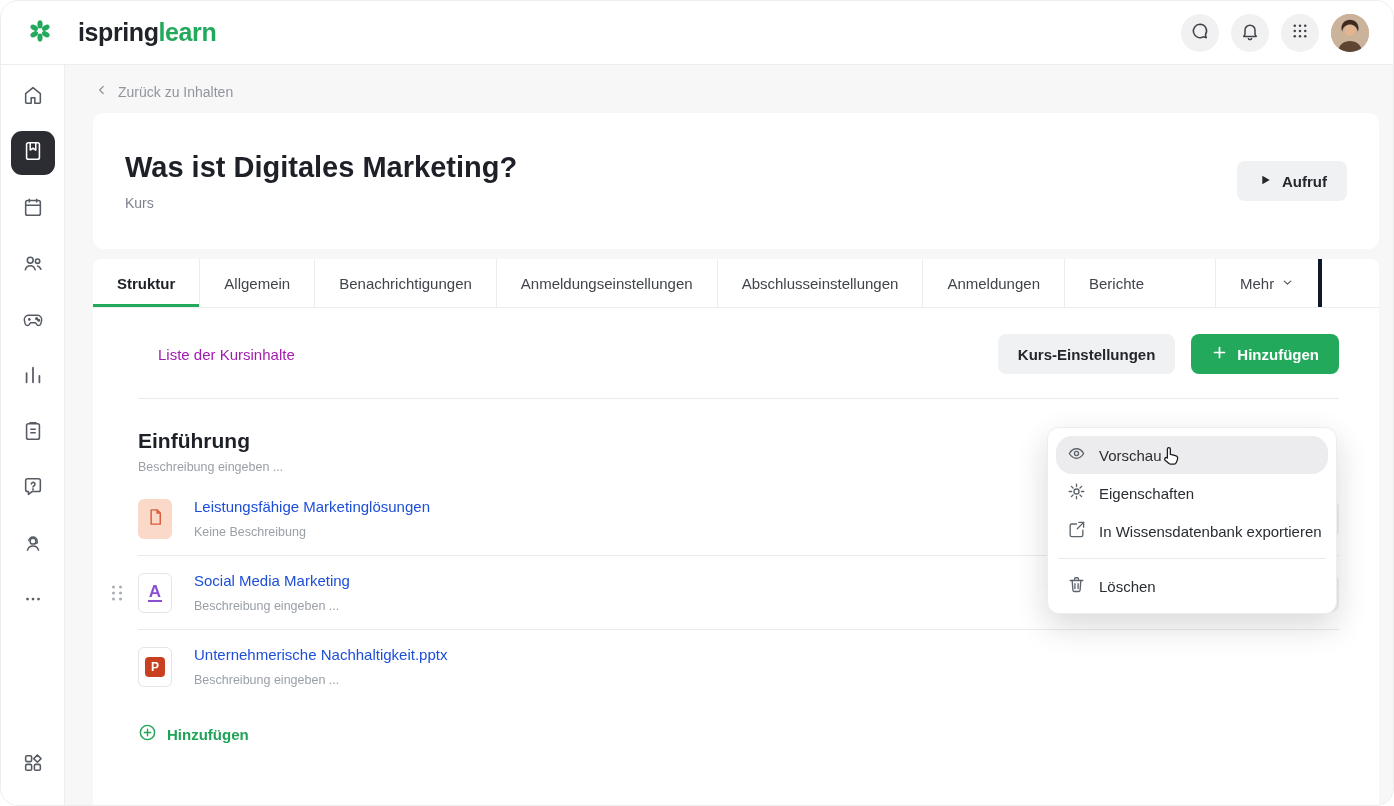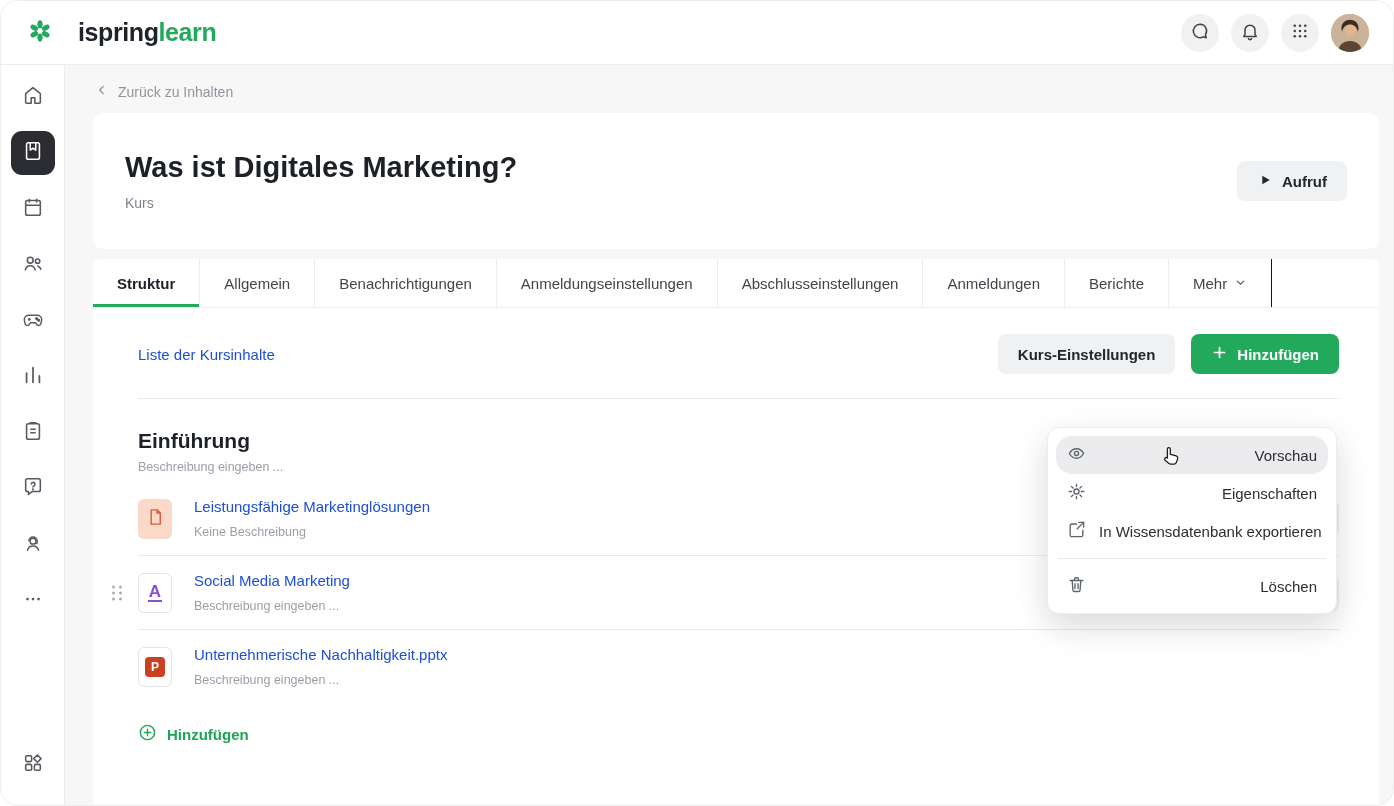--- a/index.html
+++ b/index.html
@@ -91,31 +91,31 @@
   .tabs {
     margin: 10px 14px 0 28px; display: flex; background: #ffffff;
     border-radius: 8px 8px 0 0; border-bottom: 1px solid #eceef0;
   }
   .tab {
     height: 48px; padding: 0 24px; display: flex; align-items: center; gap: 7px;
     font-size: 15px; color: #40454c; cursor: pointer; border-left: 1px solid #ebedef;
     white-space: nowrap;
   }
   .tab:first-child { border-left: none; }
-  .tab.last { border-right: 1px solid #0f172a; }
+  .tab.last { border-right: 4px solid #0f172a; margin-left: 47px; }
   .tab.active { box-shadow: inset 0 -3px 0 #23a95c; color: #1d2127; font-weight: 600; }
   .tab svg { width: 13px; height: 13px; color: #565b63; }
 
   
   .content-card { margin: 0 14px 0 28px; background: #ffffff; flex: 1; }
   .toolbar {
     display: flex; justify-content: space-between; align-items: center;
     padding: 26px 40px 24px 45px;
   }
-  .list-title { font-size: 15px; color: #1d4ed8; }
+  .list-title { font-size: 15px; color: #a21caf; margin-left: 20px; }
   .toolbar-right { display: flex; align-items: center; gap: 16px; }
   .btn-green {
     display: inline-flex; align-items: center; gap: 9px;
     background: #23a95c; color: #ffffff; border: none; border-radius: 8px;
     height: 40px; padding: 0 20px; font-size: 15px; font-weight: 600; cursor: pointer;
     font-family: "Liberation Sans", "DejaVu Sans", sans-serif;
   }
   .btn-green svg { width: 17px; height: 17px; }
   .hr { height: 1px; background: #e8eaec; margin: 0 40px 0 45px; }
 
@@ -179,21 +179,21 @@
   
   .context-menu {
     position: absolute; left: 1046px; top: 426px; width: 290px;
     background: #ffffff; border: 1px solid #ededee; border-radius: 12px;
     box-shadow: 0 12px 32px rgba(20,20,30,0.16);
     padding: 8px; z-index: 40;
   }
   .menu-item {
     display: flex; align-items: center; gap: 13px;
     height: 38px; padding: 0 11px; border-radius: 16px;
-    font-size: 15px; color: #2a2e33; cursor: pointer; white-space: nowrap; justify-content: space-between;
+    font-size: 15px; color: #2a2e33; cursor: pointer; white-space: nowrap;
   }
   .menu-item.highlight { background: #ececee; }
   .menu-item svg { width: 19px; height: 19px; color: #5d646c; flex-shrink: 0; }
   .menu-divider { height: 1px; background: #e8eaec; margin: 8px 2px; }
 
   .hand-cursor { position: absolute; left: 1162px; top: 445px; z-index: 60; }
 </style>
 </head>
 <body>
 

